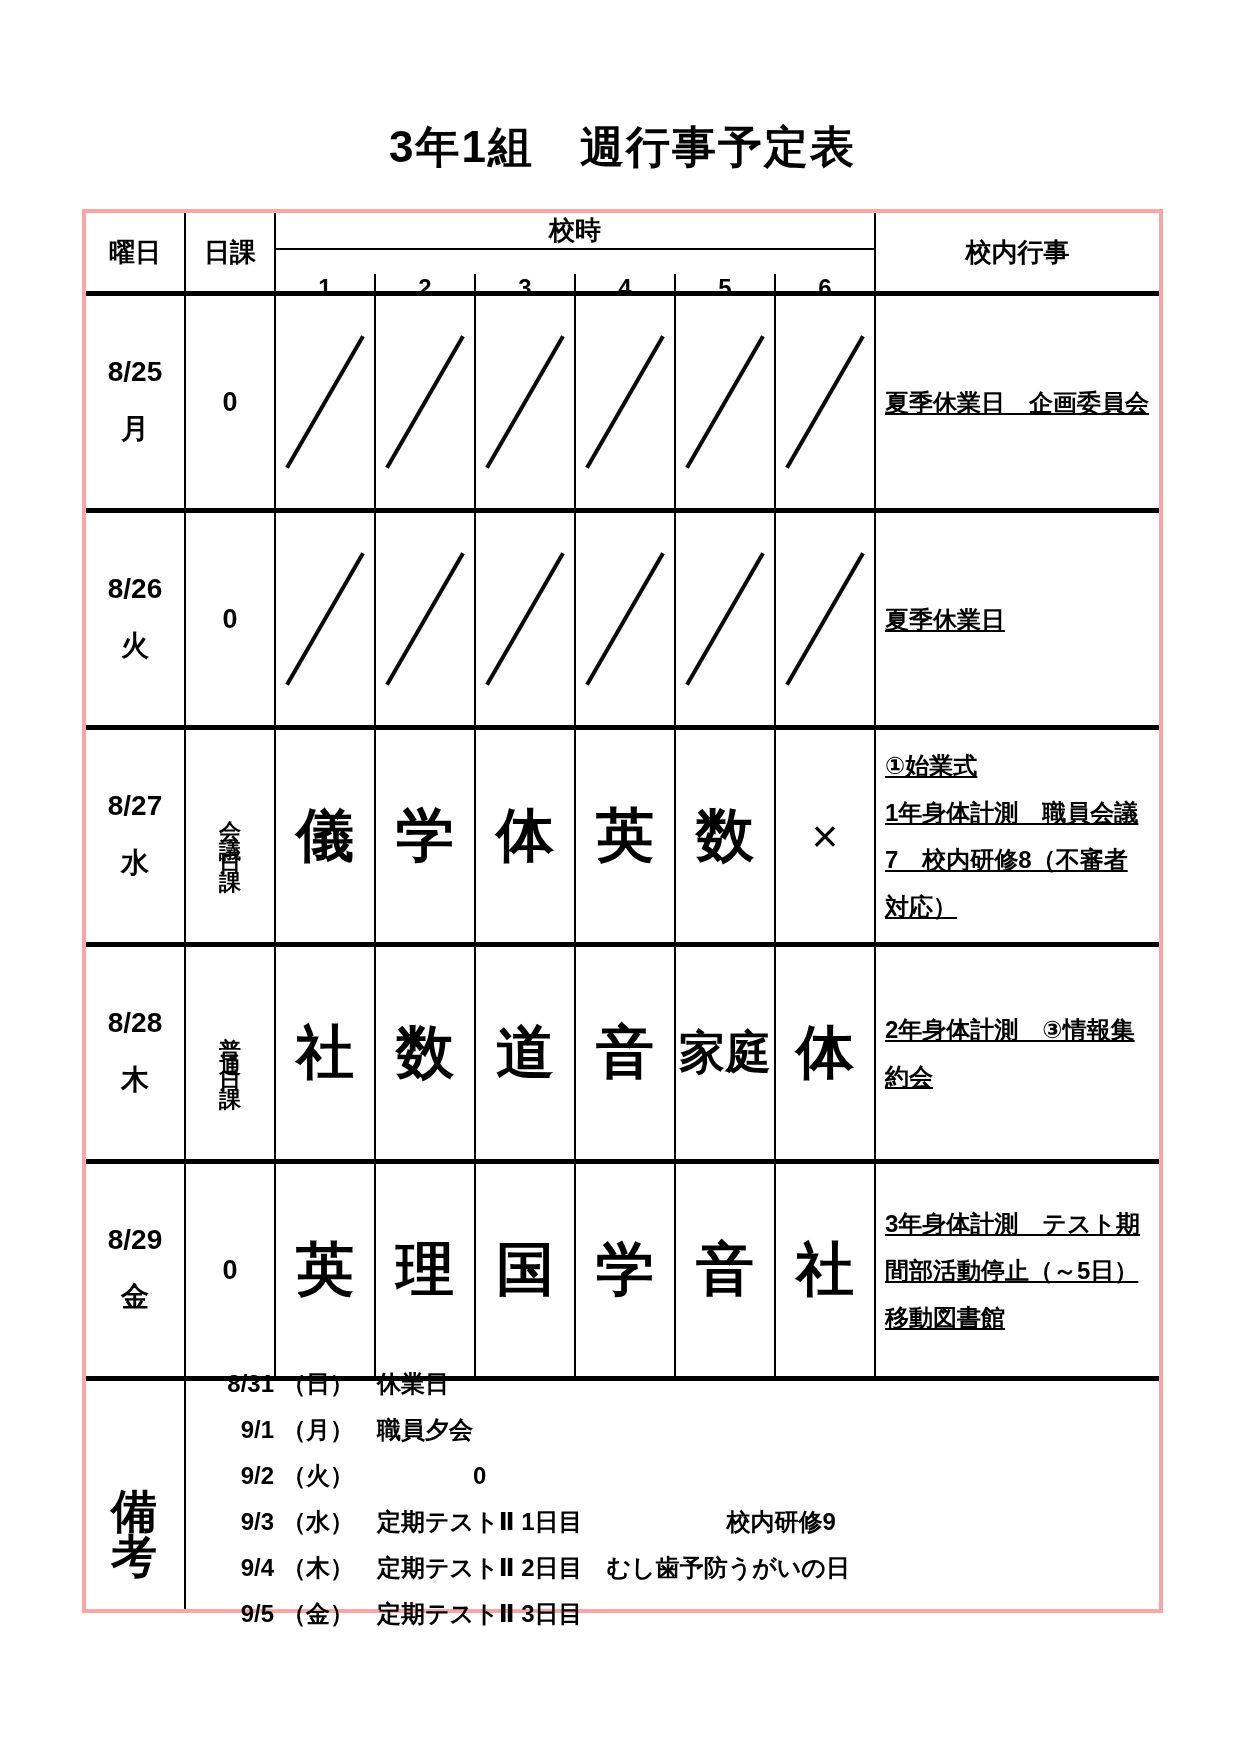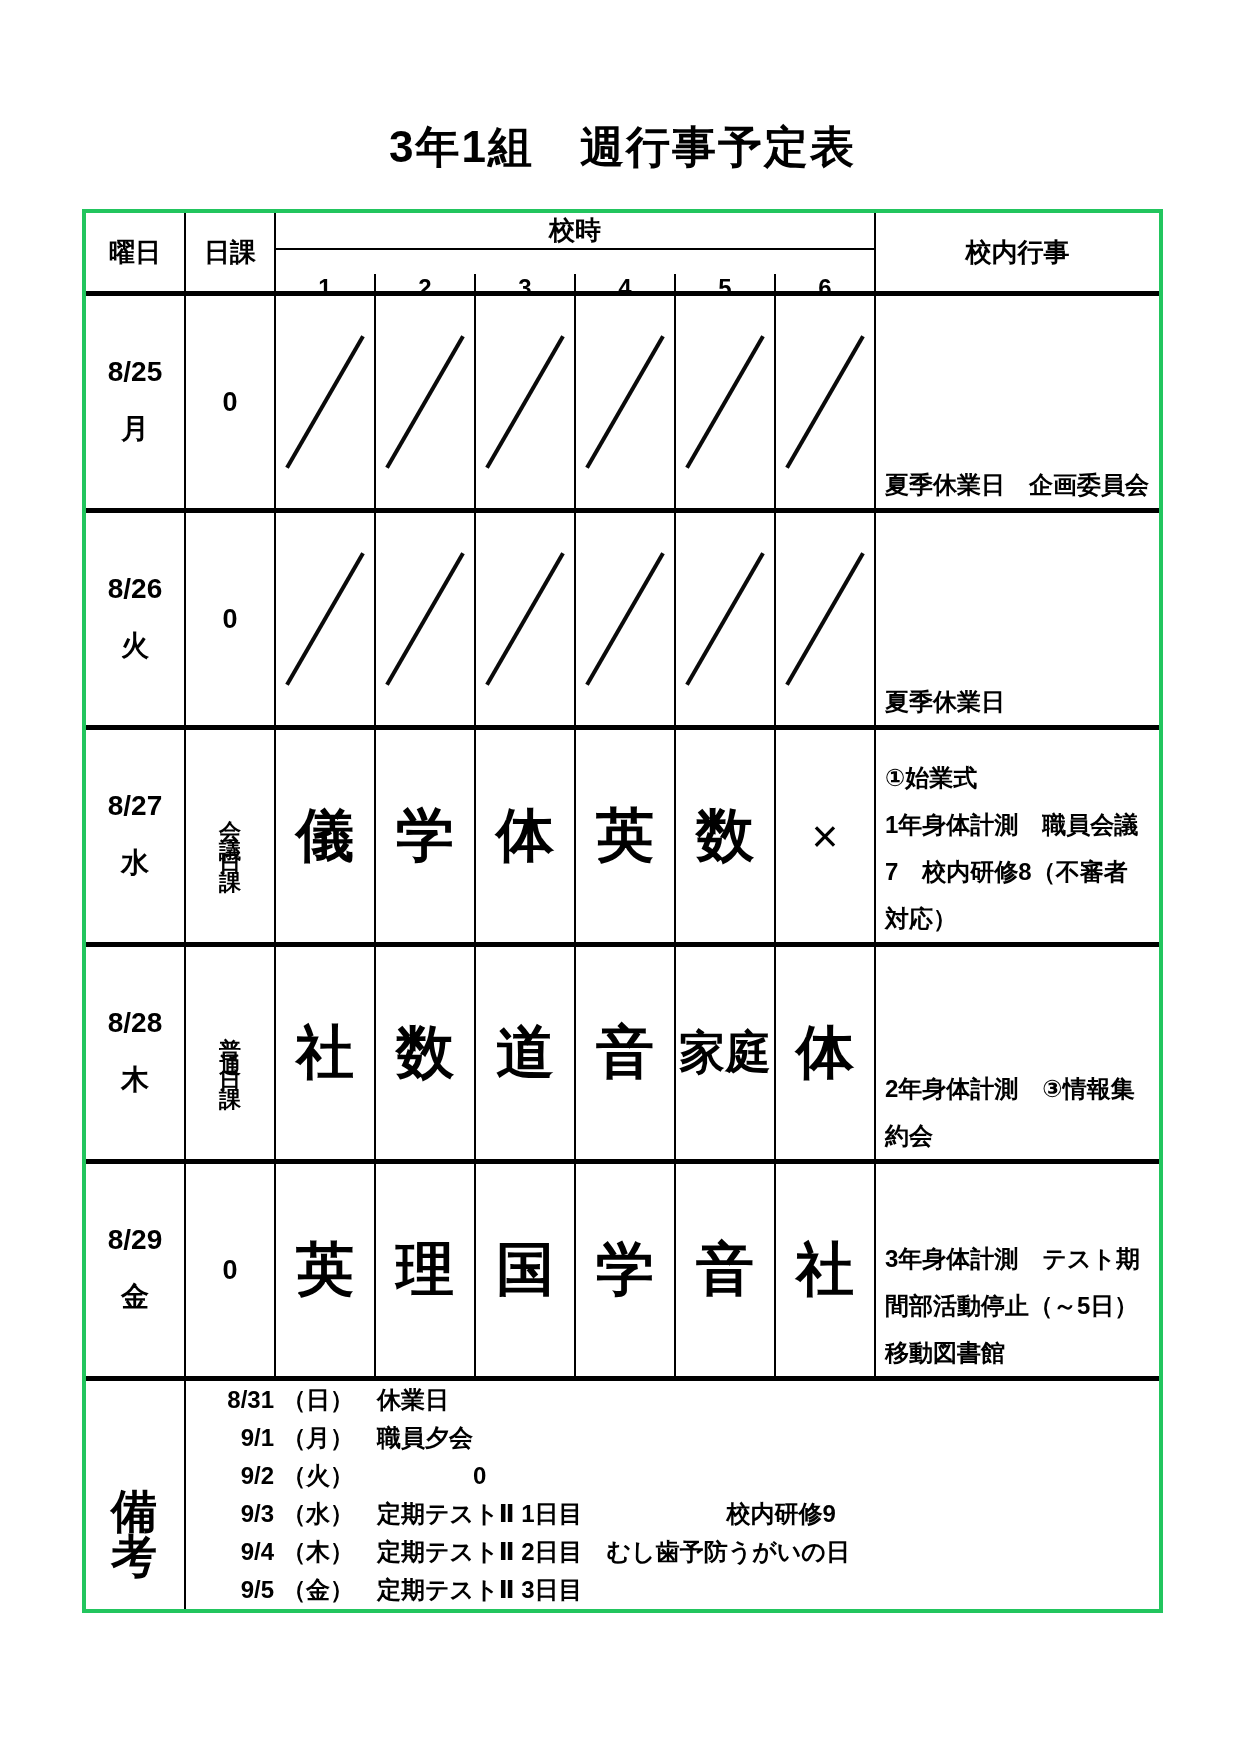--- a/index.html
+++ b/index.html
@@ -14,21 +14,21 @@
   .page { padding-top: 118px; }
   .title {
     width: 1081px; margin: 0 auto 32px 82px;
     text-align: center;
     font-size: 44px; font-weight: bold;
     letter-spacing: 2px;
   }
   .table {
     margin-left: 82px;
     width: 1081px;
-    border: 4px solid #22c55e;
+    border: 4px solid #fca5a5;
     display: flex; flex-direction: column;
   }
   .cell { display: flex; align-items: center; justify-content: center; }
   .br { border-right: 2px solid #000; }
 
   
   .header-row { display: flex; height: 83px; border-bottom: 5px solid #000; font-size: 26px; }
   .h-day   { width: 100px; }
   .h-sched { width: 90px; }
   .h-periods { width: 600px; display: flex; flex-direction: column; gap: 24px; }
@@ -49,37 +49,37 @@
     letter-spacing: 17px;
   }
   .periods-group { width: 600px; display: flex; }
   .pcell { flex: 1; display: flex; align-items: center; justify-content: center; }
   .pcell:not(:last-child) { border-right: 2px solid #000; }
   .subject { font-size: 58px; }
   .subject.two-char { font-size: 46px; line-height: 1.2; width: 52px; text-align: center; word-break: break-all; }
   .subject.times { font-size: 46px; font-weight: 400; }
   .slash-line { width: 4px; height: 152px; background: #0a0a0a; transform: rotate(30deg); }
   .c-events {
-    flex: 1; display: flex; flex-direction: column; justify-content: flex-end;
+    flex: 1; display: flex; flex-direction: column; justify-content: center;
     padding: 0 8px 0 9px;
-    font-size: 24px; line-height: 47px;
+    font-size: 24px; line-height: 47px; text-decoration: underline;
   }
   .c-events .ev-line { word-break: break-all; }
 
   
   .remarks-row { display: flex; height: 228px; }
   .r-label {
     width: 100px; border-right: 2px solid #000;
     font-size: 46px;
     writing-mode: vertical-rl; text-orientation: upright;
     letter-spacing: 42px;
     display: flex; align-items: center; justify-content: center;
   }
   .r-content { flex: 1; display: flex; flex-direction: column; justify-content: center; padding: 2px 0; }
-  .r-line { display: flex; line-height: 38px; font-size: 24px; }
+  .r-line { display: flex; line-height: 38px; font-size: 24px; margin-top: 8px; }
   .r-date { width: 88px; text-align: right; }
   .r-day  { width: 84px; margin-left: 8px; }
   .r-text { margin-left: 11px; }
 </style>
 </head>
 <body>
 
 <div class="page">
   <h1 class="title">3年1組　週行事予定表</h1>
 

